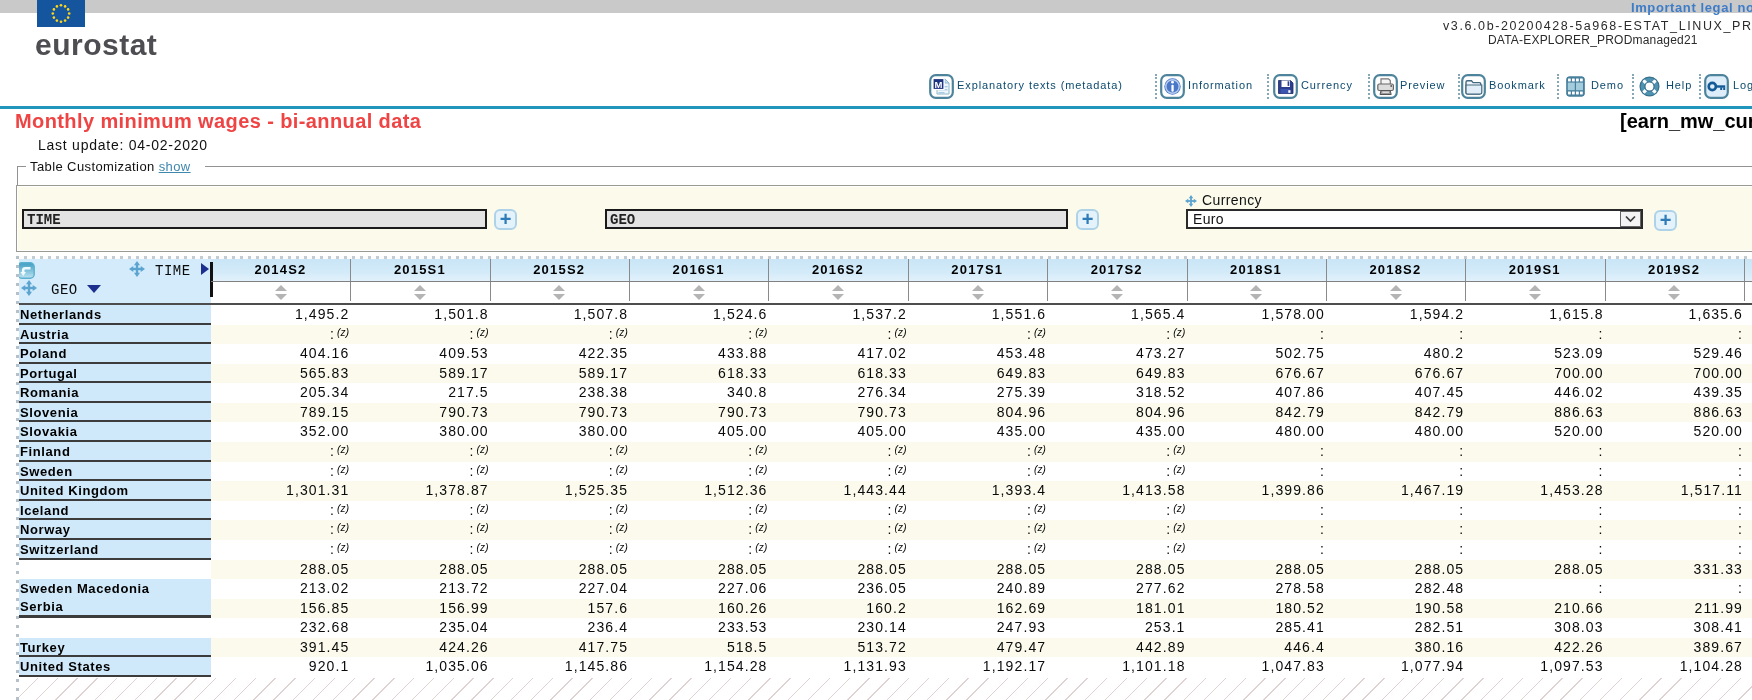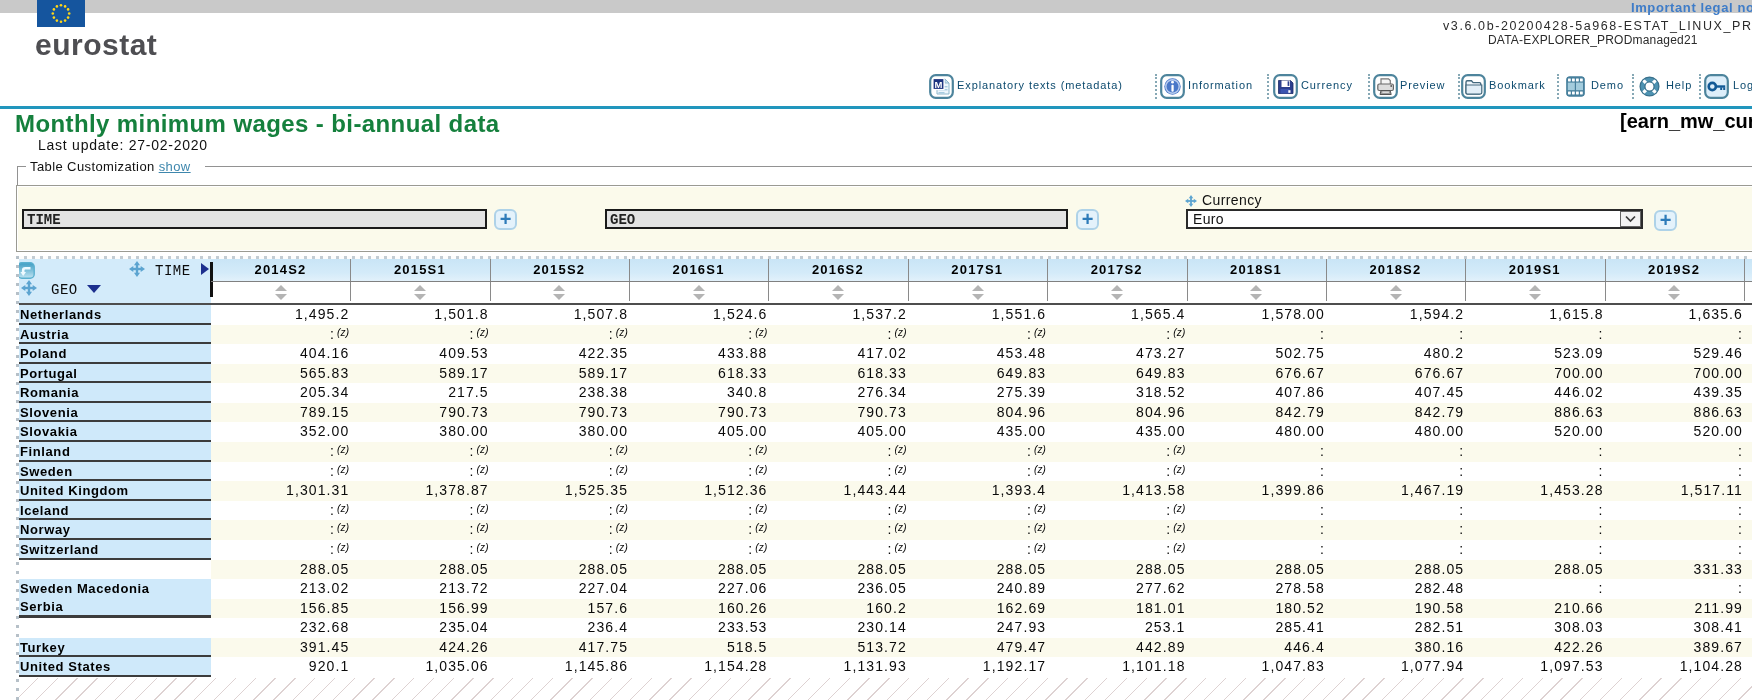--- a/index.html
+++ b/index.html
@@ -7,21 +7,21 @@
 .ab{position:absolute}
 .graybar{left:0;top:0;width:1752px;height:13px;background:#c9c9c9}
 .flag{left:37px;top:0;width:48px;height:27px;background:#15559e}
 .eurostat{left:35px;top:28px;font-size:30px;font-weight:bold;color:#4e4e52;letter-spacing:.5px}
 .legal{left:1631px;top:0;font-size:13px;font-weight:bold;color:#3e7cc8;letter-spacing:.6px;white-space:nowrap}
 .ver{font-size:13px;color:#2b2b2b;letter-spacing:.55px;white-space:nowrap}
 .tbar-lbl{top:79px;font-size:11px;color:#0c4a6e;letter-spacing:.9px;white-space:nowrap}
 .tbar-ic{top:74px}
 .tsep{top:74px;height:25px;width:0;border-left:2px dotted #86a8b5}
 .tealrule{left:0;top:106px;width:1752px;height:3px;background:#2196bd}
-.title{left:15px;top:110px;font-size:24px;font-weight:bold;color:#15803d;letter-spacing:.4px;white-space:nowrap}
+.title{left:15px;top:110px;font-size:20px;font-weight:bold;color:#ef4444;letter-spacing:.4px;white-space:nowrap}
 .dscode{left:1620px;top:110px;font-size:20px;font-weight:bold;white-space:nowrap}
 .lastupd{left:38px;top:137px;font-size:14px;color:#111;letter-spacing:.75px}
 .fldlgd{left:30px;top:159px;font-size:13px;color:#111;letter-spacing:.4px;white-space:nowrap}
 .fldlgd a{color:#3e87ad;text-decoration:underline}
 .line{background:#929292}
 .innerfld{left:16px;top:185px;width:1740px;height:67px;background:#fbfaeb;border:1px solid #9a9a92;box-shadow:inset 1px 1px 0 #fff,inset -1px -1px 0 #fff}
 .inp{top:209px;height:20px;background:#e3e3e3;border:2px solid #1a1a1a;font-family:"Liberation Mono",monospace;
  font-size:14px;font-weight:bold;color:#222;padding:1px 0 0 3px;letter-spacing:0}
 .plus{top:209px;width:23px;height:21px;background:#e4f2fb;border:2px solid #aed2e8;border-radius:6px;
  color:#2d7bb9;font-size:20px;font-weight:bold;text-align:center;line-height:16px}
@@ -152,21 +152,21 @@
 <div class="ab tsep" style="left:1155px"></div>
 <div class="ab tsep" style="left:1267px"></div>
 <div class="ab tsep" style="left:1368px"></div>
 <div class="ab tsep" style="left:1458px"></div>
 <div class="ab tsep" style="left:1557px"></div>
 <div class="ab tsep" style="left:1632px"></div>
 <div class="ab tsep" style="left:1699px"></div>
 <div class="ab tealrule"></div>
 <div class="ab title">Monthly minimum wages - bi-annual data</div>
 <div class="ab dscode">[earn_mw_cur]</div>
-<div class="ab lastupd">Last update: 27-02-2020</div>
+<div class="ab lastupd">Last update: 04-02-2020</div>
 <div class="ab fldlgd">Table Customization <a>show</a></div>
 <div class="ab line" style="left:17px;top:166px;width:9px;height:1px"></div>
 <div class="ab line" style="left:205px;top:166px;width:1547px;height:1px"></div>
 <div class="ab line" style="left:17px;top:166px;width:1px;height:19px"></div>
 <div class="ab innerfld"></div>
 <div class="ab inp" style="left:22px;width:465px">TIME</div>
 <div class="ab plus" style="left:494px">+</div>
 <div class="ab inp" style="left:605px;width:463px">GEO</div>
 <div class="ab plus" style="left:1076px">+</div>
 <div class="ab" style="left:1185px;top:193px"><svg width="12" height="12" viewBox="0 0 12 12">

